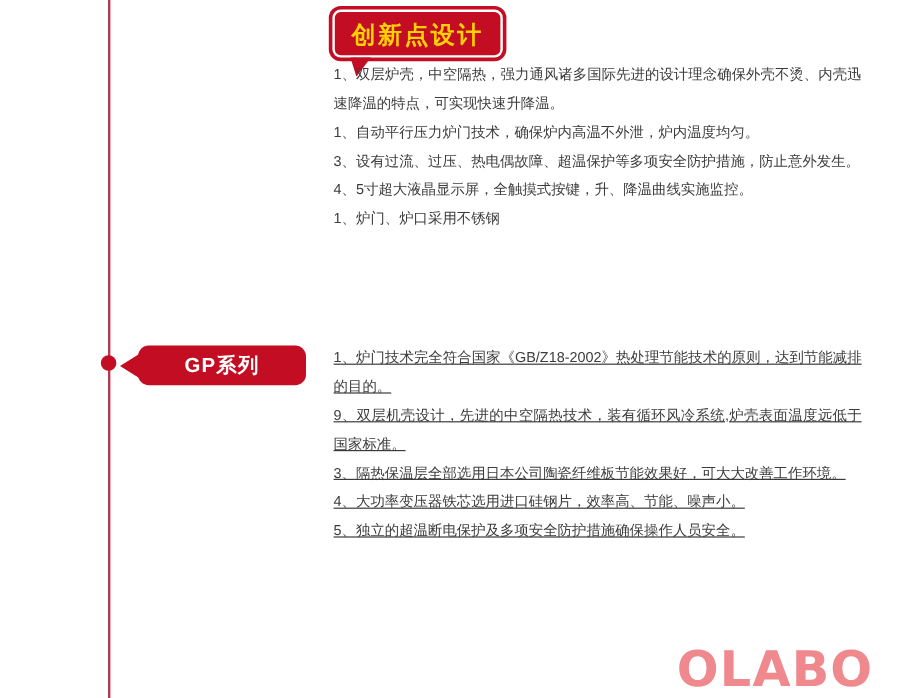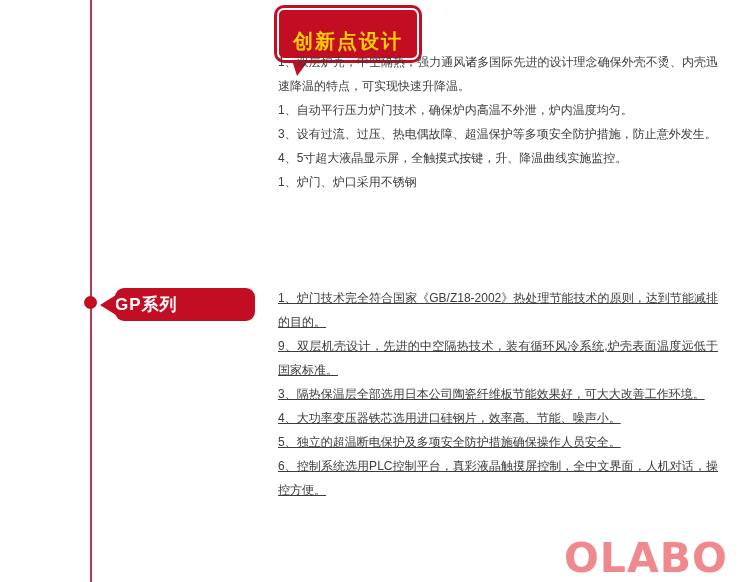--- a/index.html
+++ b/index.html
@@ -27,21 +27,21 @@
     position: absolute;
     left: 274px;
     top: 5px;
     background: #c30d23;
     border-radius: 10px;
     padding: 3px;
   }
   .bubble-inner {
     border: 2px solid #ffffff;
     border-radius: 7px;
-    padding: 18px 14px 3px 14px;
+    padding: 6px 14px 3px 14px;
     color: #ffd100;
     font-size: 20px;
     font-weight: bold;
     letter-spacing: 2px;
     white-space: nowrap;
   }
   .bubble-tail {
     position: absolute;
     left: 16px;
     top: 100%;
@@ -71,20 +71,21 @@
     width: 140px;
     height: 33px;
     background: #c30d23;
     border-radius: 9px;
     color: #ffffff;
     font-size: 17px;
     font-weight: bold;
     letter-spacing: 1px;
     display: flex;
     align-items: center;
+    justify-content: center;
   }
   .gp-arrow {
     position: absolute;
     left: -15px;
     top: 50%;
     transform: translateY(-50%);
     width: 0;
     height: 0;
     border-top: 10px solid transparent;
     border-bottom: 10px solid transparent;
@@ -143,18 +144,17 @@
     <span class="gp-arrow"></span>
     <span>GP系列</span>
   </div>
 
   <div class="feature-list list-gp">
     <p>1、炉门技术完全符合国家《GB/Z18-2002》热处理节能技术的原则，达到节能减排的目的。</p>
     <p>9、双层机壳设计，先进的中空隔热技术，装有循环风冷系统,炉壳表面温度远低于国家标准。</p>
     <p>3、隔热保温层全部选用日本公司陶瓷纤维板节能效果好，可大大改善工作环境。</p>
     <p>4、大功率变压器铁芯选用进口硅钢片，效率高、节能、噪声小。</p>
     <p>5、独立的超温断电保护及多项安全防护措施确保操作人员安全。</p>
-    <p>6、控制系统选用PLC控制平台，真彩液晶触摸屏控制，全中文界面，人机对话，操控方便。</p>
   </div>
 
   <div class="watermark">OLABO</div>
 
 </div>
 
 </body></html>

